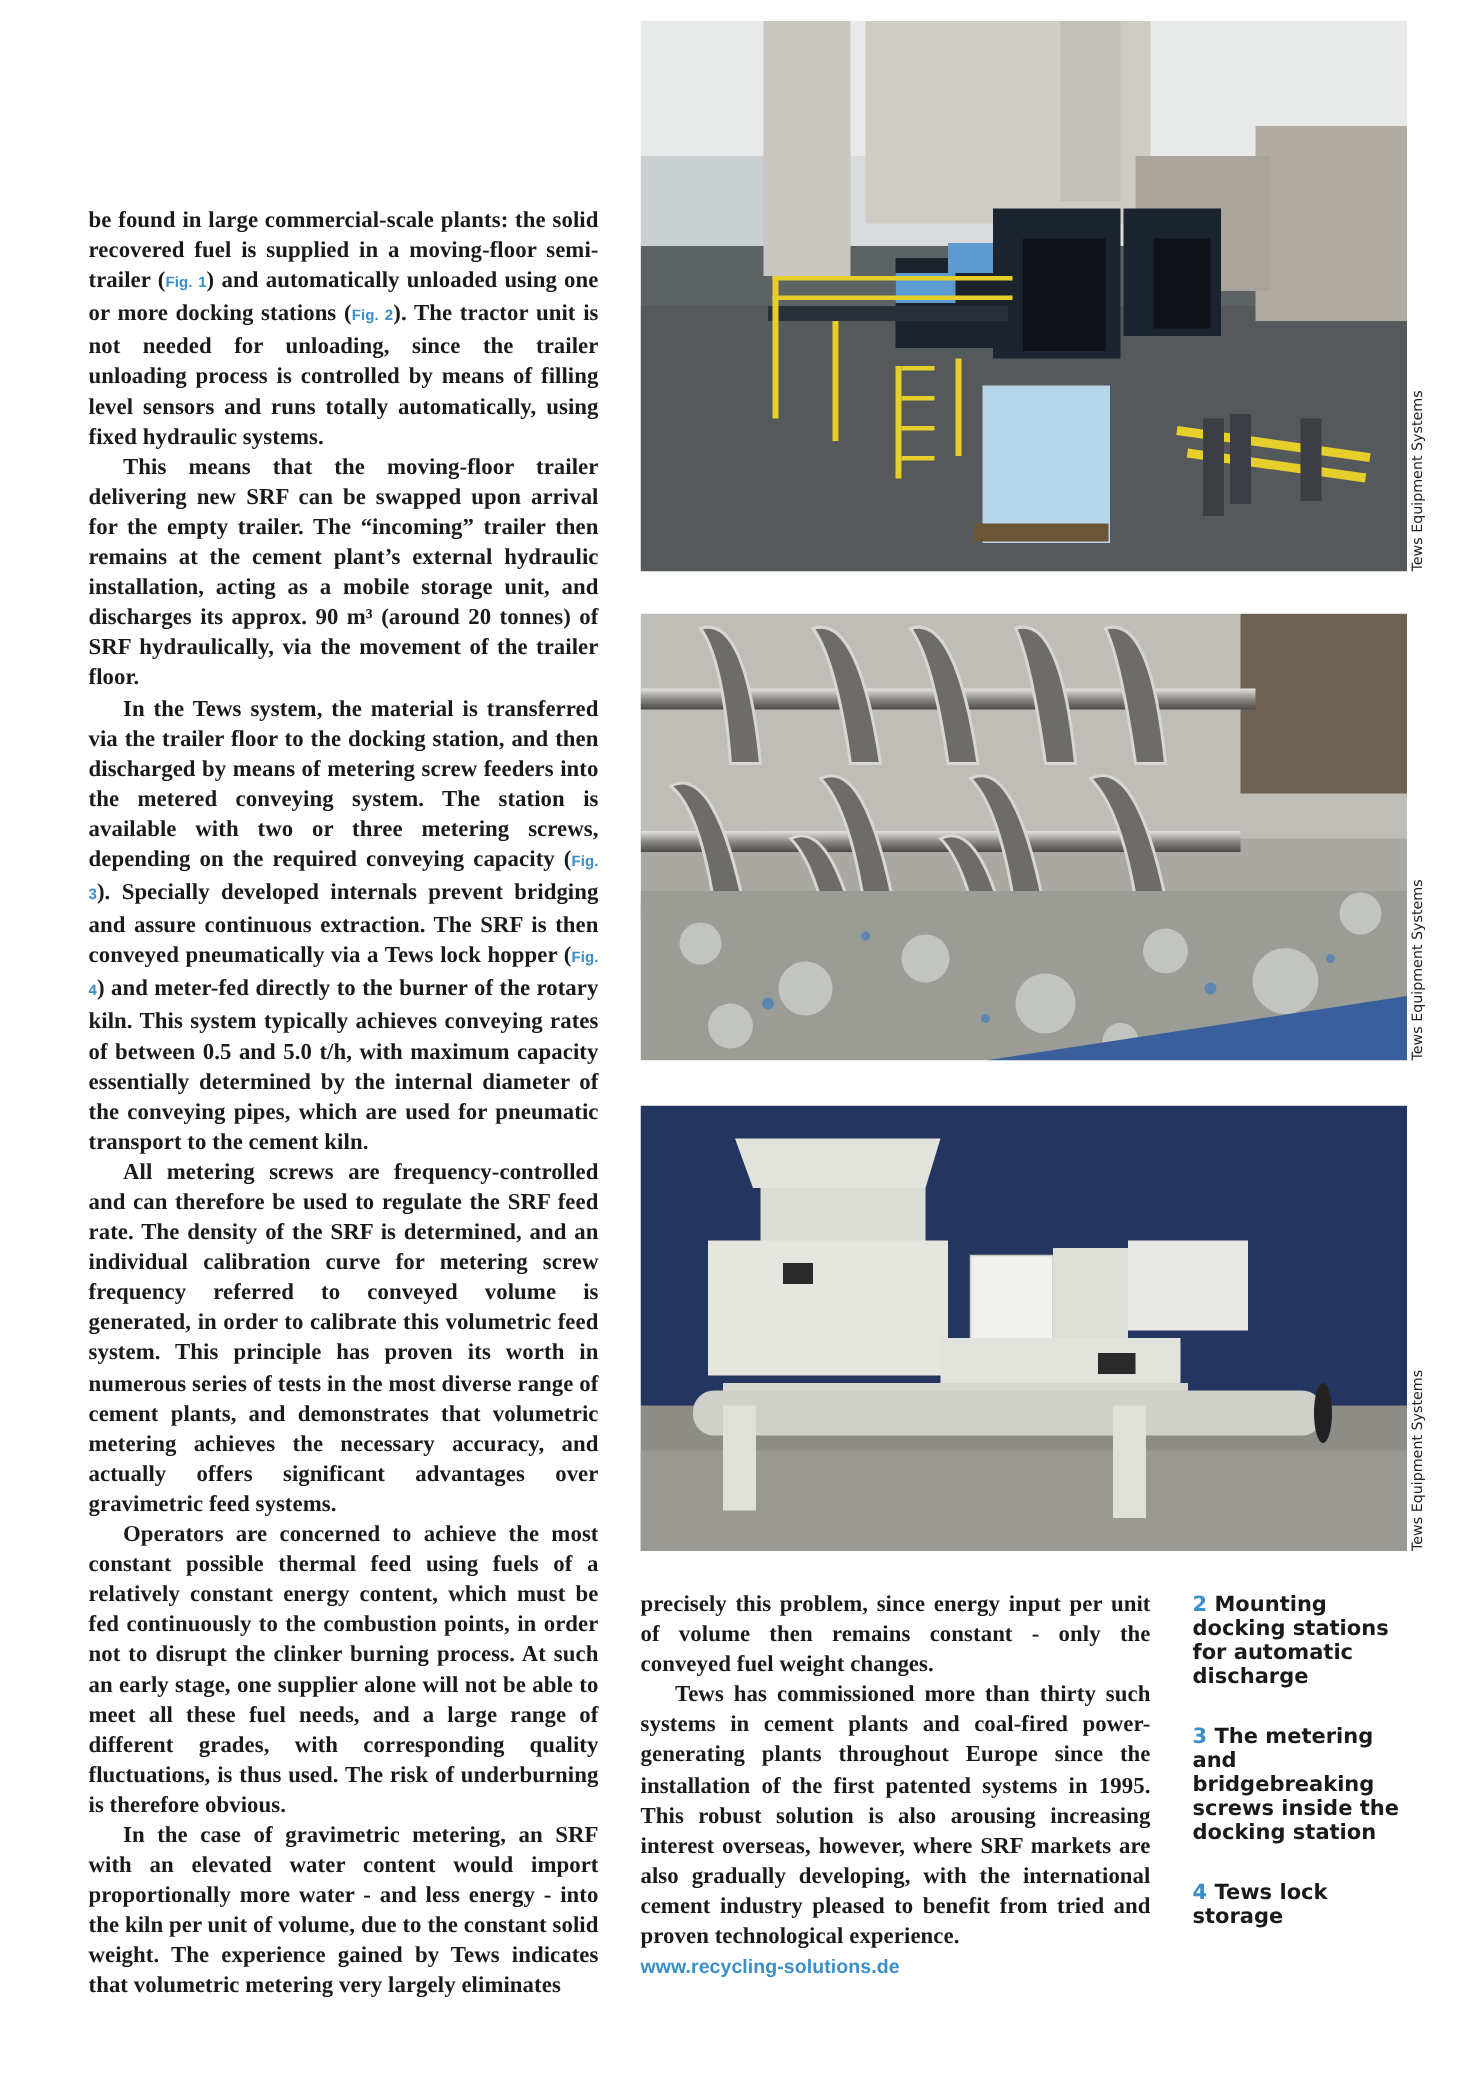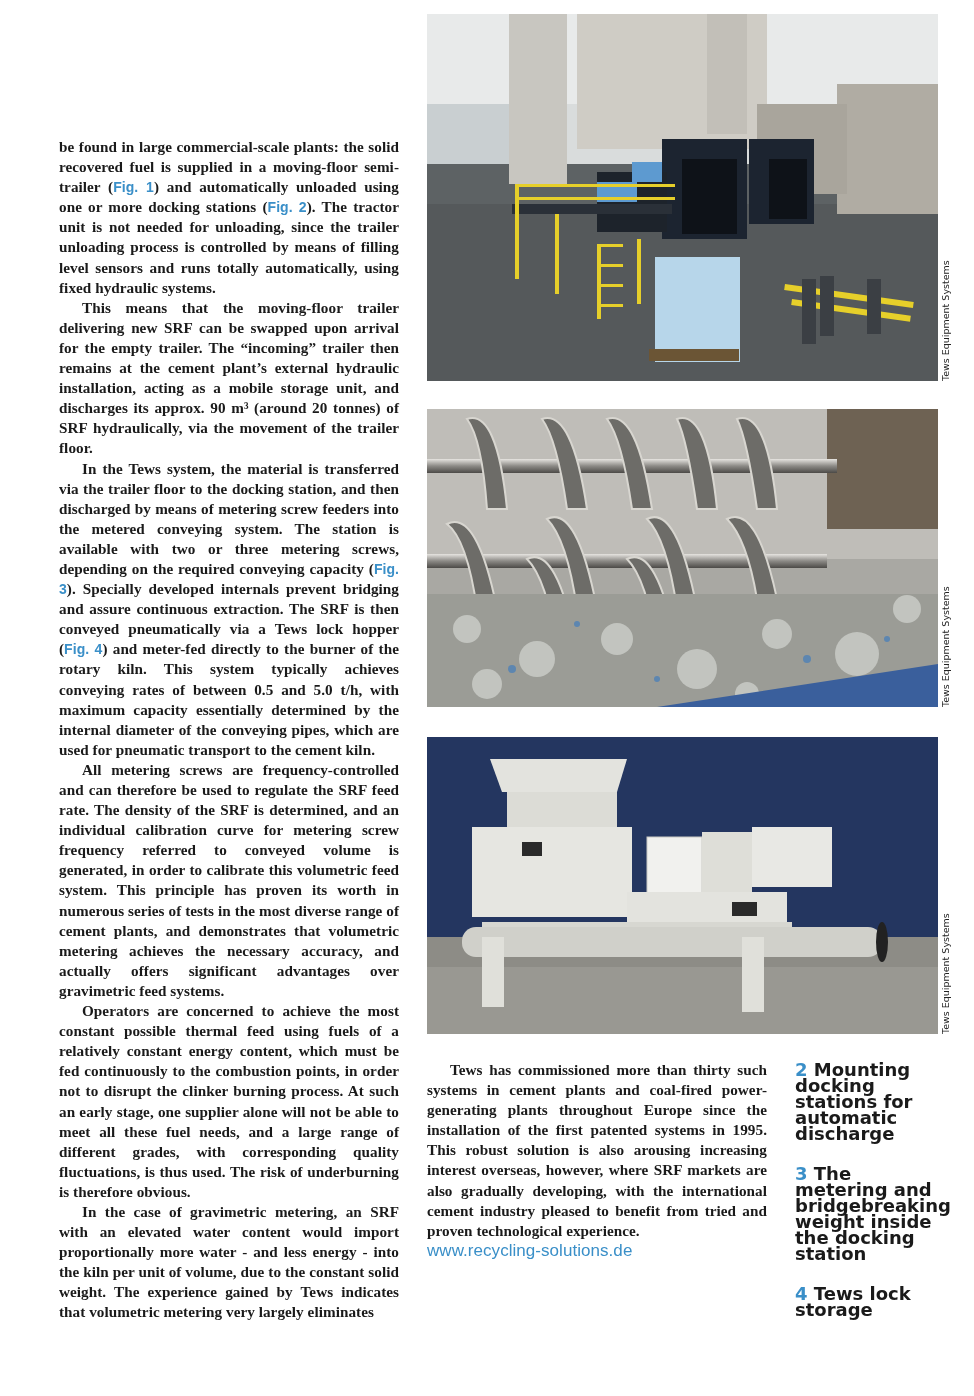--- a/index.html
+++ b/index.html
@@ -12,22 +12,22 @@
       color: #1a1a1a;
       text-align: justify;
       hyphens: manual;
       font-weight: bold;
       letter-spacing: 0.05px;
     }
     .col-text p { margin: 0; text-indent: 0; }
     .col-text p.indent { text-indent: 23px; }
     #left-col { left: 59px; top: 137px; width: 340px; }
     #mid-col { left: 427px; top: 1060px; width: 340px; }
-    .ref { color: #3a8fc8; font-family: "Liberation Sans", "DejaVu Sans", sans-serif; font-size: 14px; }
-    .weblink { color: #3a8fc8; font-family: "Liberation Sans", "DejaVu Sans", sans-serif; font-weight: normal; font-size: 17px; text-decoration: none; display: block; text-align: left; }
+    .ref { color: #3a8fc8; font-family: "Liberation Sans", "DejaVu Sans", sans-serif; font-size: 10px; }
+    .weblink { color: #3a8fc8; font-family: "Liberation Sans", "DejaVu Sans", sans-serif; font-weight: bold; font-size: 13px; text-decoration: none; display: block; text-align: left; }
     .photo { position: absolute; left: 427px; width: 511px; overflow: hidden; }
     #photo-1 { top: 14px; height: 367px; }
     #photo-2 { top: 409px; height: 298px; }
     #photo-3 { top: 737px; height: 297px; }
     .photo svg { display: block; width: 100%; height: 100%; }
     .credit {
       position: absolute;
       left: 940px;
       width: 20px;
       font-family: "DejaVu Sans", "Liberation Sans", sans-serif;
@@ -37,21 +37,21 @@
       transform: rotate(180deg);
       white-space: nowrap;
       text-align: left;
     }
     #credit-1 { top: 266px; height: 115px; }
     #credit-2 { top: 595px; height: 112px; }
     #credit-3 { top: 922px; height: 112px; }
     .captions {
       position: absolute; left: 795px; top: 1062px; width: 150px;
       font-family: "DejaVu Sans", "Liberation Sans", sans-serif;
-      font-size: 18px; line-height: 16px; font-weight: bold; color: #1a1a1a;
+      font-size: 14px; line-height: 16px; font-weight: bold; color: #1a1a1a;
     }
     .caption { margin: 0 0 24px 0; }
     .caption .num { color: #3a8fc8; }
   </style>
 </head>
 <body>
 
 <div id="left-col" class="col-text">
     <p><span>be found in large commercial-scale plants: the solid recovered fuel is supplied in a moving-floor semi-trailer (</span><span class="ref">Fig. 1</span><span>) and automatically unloaded using one or more docking stations (</span><span class="ref">Fig. 2</span><span>). The tractor unit is not needed for unloading, since the trailer unloading process is controlled by means of filling level sensors and runs totally automatically, using fixed hydraulic systems.</span></p>
     <p class="indent"><span>This means that the moving-floor trailer delivering new SRF can be swapped upon arrival for the empty trailer. The “incoming” trailer then remains at the cement plant’s external hydraulic installation, acting as a mobile storage unit, and discharges its approx. 90 m³ (around 20 tonnes) of SRF hydraulically, via the movement of the trailer floor.</span></p>
@@ -176,30 +176,31 @@
     <rect x="55" y="185" width="310" height="20" fill="#d7d7d1"></rect>
     <rect x="35" y="190" width="420" height="30" rx="14" fill="#d0d0ca"></rect>
     <rect x="55" y="200" width="22" height="70" fill="#e0e0da"></rect>
     <rect x="315" y="200" width="22" height="75" fill="#e0e0da"></rect>
     <ellipse cx="455" cy="205" rx="6" ry="20" fill="#222"></ellipse>
   </svg>
 </div>
 <div class="credit" id="credit-3">Tews Equipment Systems</div>
 
 <div id="mid-col" class="col-text">
+    <p><span>precisely this problem, since energy input per unit of volume then remains constant - only the conveyed fuel weight changes.</span></p>
     <p class="indent"><span>Tews has commissioned more than thirty such systems in cement plants and coal-fired power-generating plants throughout Europe since the installation of the first patented systems in 1995. This robust solution is also arousing increasing interest overseas, however, where SRF markets are also gradually developing, with the international cement industry pleased to benefit from tried and proven technological experience.</span></p>
     <a class="weblink">www.recycling-solutions.de</a>
   </div>
 
 <div class="captions">
   <div class="caption">
     <span class="num">2</span>
     <span>Mounting docking stations for automatic discharge</span>
   </div>
   <div class="caption">
     <span class="num">3</span>
-    <span>The metering and bridgebreaking weight inside the docking station</span>
+    <span>The metering and bridgebreaking screws inside the docking station</span>
   </div>
   <div class="caption">
     <span class="num">4</span>
     <span>Tews lock storage</span>
   </div>
 </div>
 
 </body></html>

